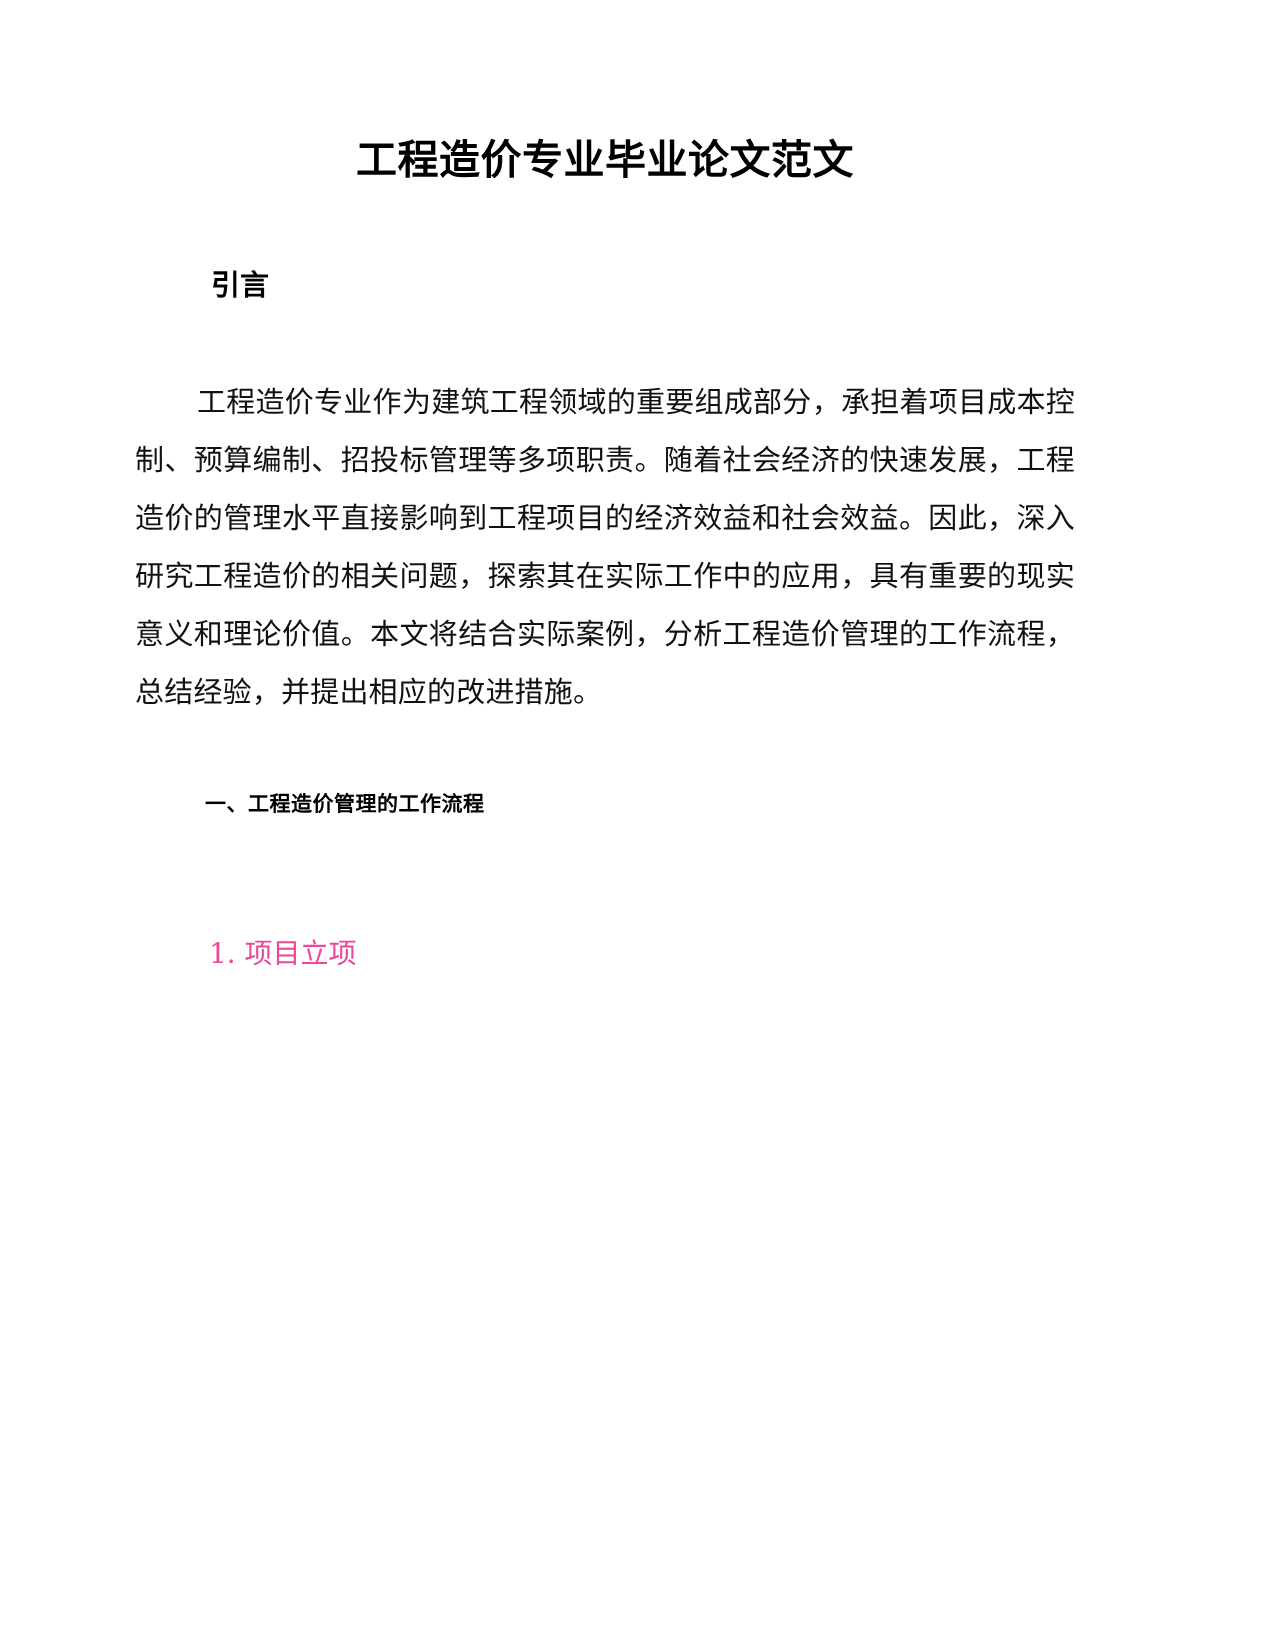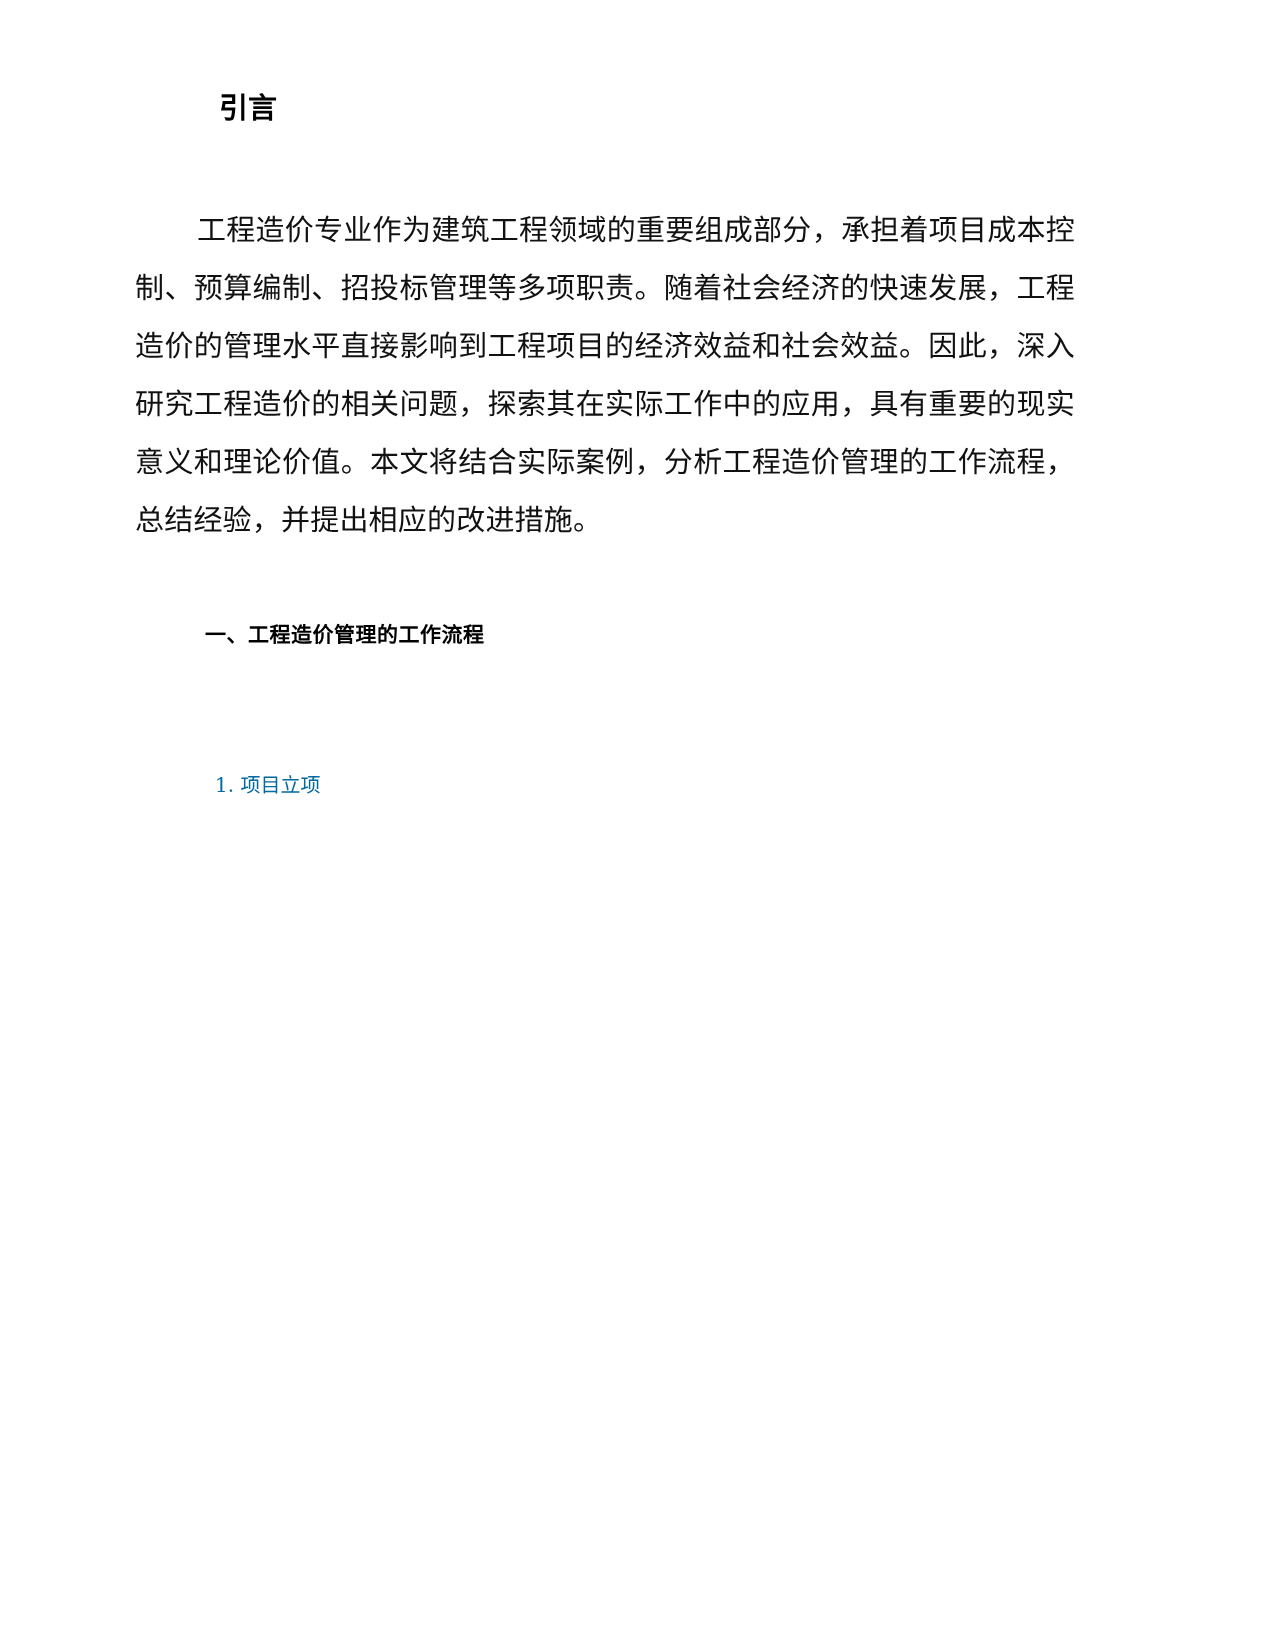--- a/index.html
+++ b/index.html
@@ -37,51 +37,51 @@
     padding-top: 136px;
   }
 
   
   .h-sans {
     font-family: "DejaVu Sans", "Liberation Sans", sans-serif;
     font-weight: 700;
     font-size: 29px;
     line-height: 1.25;
     color: #000000;
-    margin: 16px;
+    margin: 8px;
     padding-top: 74px;
     padding-left: 68px;
   }
 
   
   .h-serif {
     font-family: "DejaVu Serif", "Liberation Serif", serif;
     font-weight: 700;
     font-size: 21px;
     line-height: 1.25;
     color: #000000;
     margin: 0;
     padding-left: 70px;
     letter-spacing: 0.5px;
   }
 
   
   .h-sub {
     font-family: "DejaVu Serif", "Liberation Serif", serif;
     font-weight: 400;
-    font-size: 20px;
+    font-size: 28px;
     line-height: 1.25;
-    color: #0369a1;
-    margin: 8px;
+    color: #ec4899;
+    margin: 2px;
     padding-left: 72px;
   }
 
   
   .body-p {
-    font-family: Liberation Mono, monospace;
+    font-family: Liberation Serif, serif;
     font-weight: 400;
     font-size: 29px;
     line-height: 58px;
     color: #111111;
     text-align: justify;
     text-justify: inter-character;
     margin: 0;
     word-break: break-all;
     letter-spacing: 0.2px;
   }
@@ -92,20 +92,21 @@
   .sp-62 { height: 62px; }
   .sp-70 { height: 70px; }
   .sp-14 { height: 14px; }
 </style>
 </head>
 <body>
 
 <div class="page">
   <div class="content">
 
+    <h1 class="doc-title">工程造价专业毕业论文范文</h1>
 
     <h2 class="h-sans">引言</h2>
 
     <div class="sp-62"></div>
 
     <p class="body-p indent">工程造价专业作为建筑工程领域的重要组成部分，承担着项目成本控制、预算编制、招投标管理等多项职责。随着社会经济的快速发展，工程造价的管理水平直接影响到工程项目的经济效益和社会效益。因此，深入研究工程造价的相关问题，探索其在实际工作中的应用，具有重要的现实意义和理论价值。本文将结合实际案例，分析工程造价管理的工作流程，总结经验，并提出相应的改进措施。</p>
 
     <div class="sp-70"></div>
 
     <h2 class="h-serif">一、工程造价管理的工作流程</h2>

